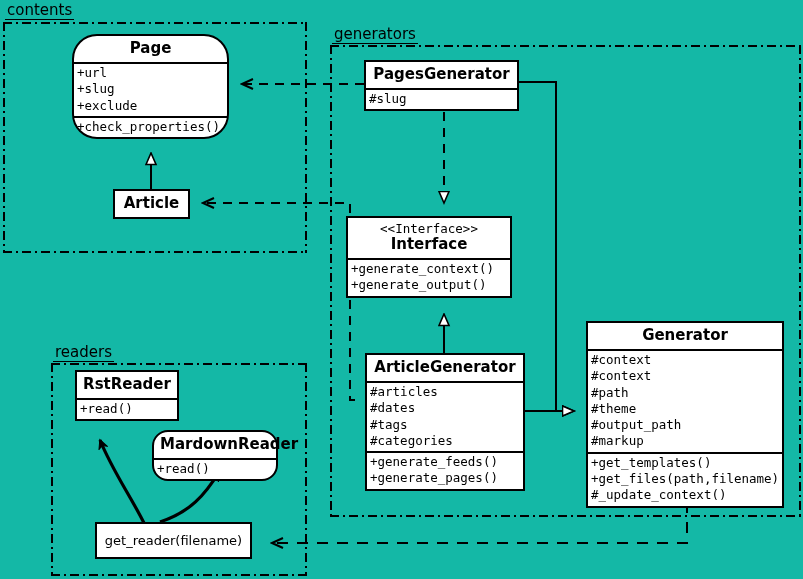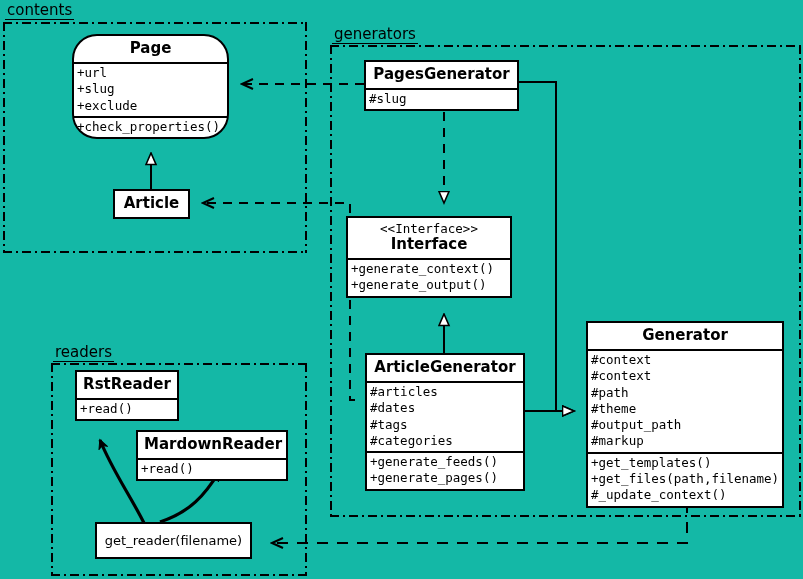--- a/index.html
+++ b/index.html
@@ -224,21 +224,21 @@
     </div>
   </div>
 
   <div class="cls" style="left:75px; top:370px; width:104px;">
     <div class="cls-name">RstReader</div>
     <div class="cls-section cls-sep">
       <div>+read()</div>
     </div>
   </div>
 
-  <div class="cls" style="left:136px; top:430px; width:152px;">
+  <div class="cls" style="left:152px; top:430px; width:126px;border-radius:16px;">
     <div class="cls-name">MardownReader</div>
     <div class="cls-section cls-sep">
       <div>+read()</div>
     </div>
   </div>
 
   <div class="cls" style="left:95px; top:522px; width:157px;">
     <div class="cls-plain">get_reader(filename)</div>
   </div>
 

